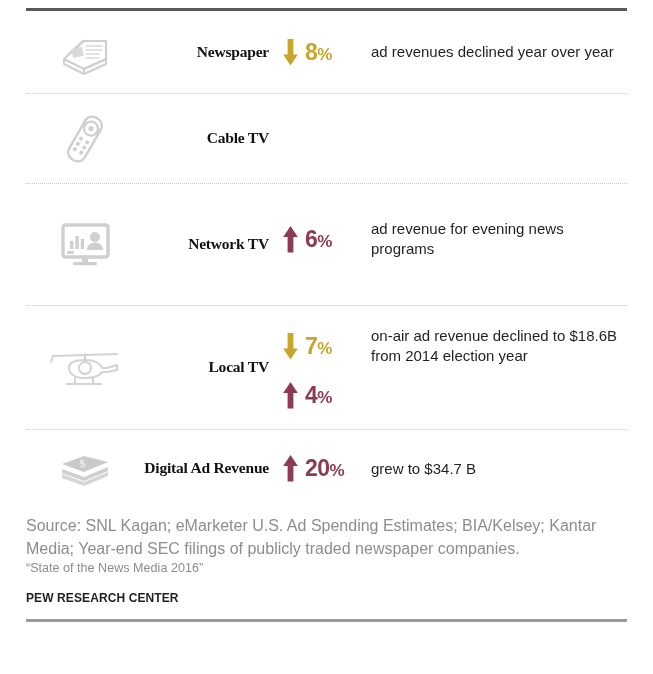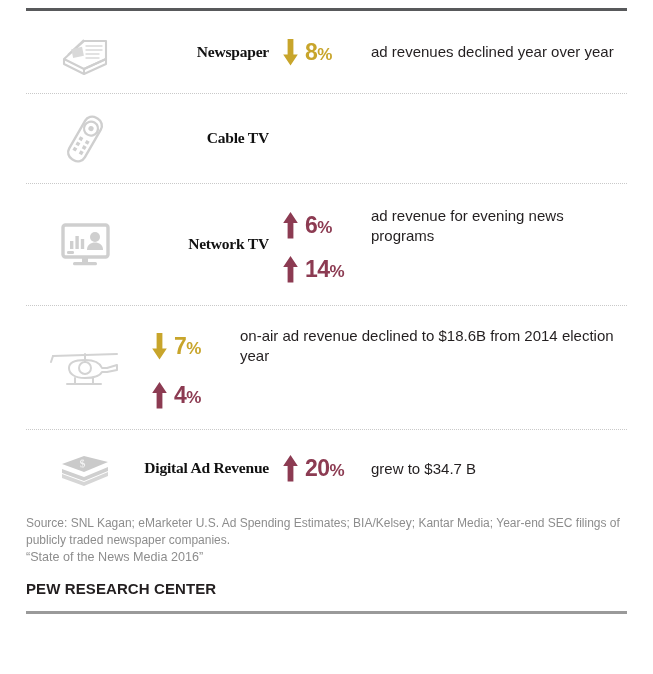--- a/index.html
+++ b/index.html
@@ -117,31 +117,31 @@
     line-height: 1.33;
     flex: 1 1 auto;
   }
   
   .ico svg { display: block; }
   
   .footer {
     padding-top: 8px;
   }
   .source {
-    font-size: 12px;
+    font-size: 16px;
     color: #8d8d8d;
     line-height: 1.42;
   }
   .study {
     font-size: 12.6px;
     color: #8d8d8d;
     line-height: 1.42;
   }
   .pew {
-    font-size: 15px;
+    font-size: 12px;
     font-weight: bold;
     color: #231f20;
     letter-spacing: 0.1px;
     padding-top: 13px;
   }
 </style>
 </head>
 <body>
 
 <div class="infographic">
@@ -235,28 +235,20 @@
             <span class="arrow">
               <svg width="15" height="27" viewBox="0 0 15 27">
                   <path d="M4.6 26.5 H10.4 V11 H14.8 L7.5 0 L0.2 11 H4.6 Z" fill="#8c3b52"></path>
                 </svg>
             </span>
             <span class="pct up"><span>6</span><span class="sym">%</span></span>
           </div>
           <div class="desc">ad revenue for evening news programs</div>
         </div>
         <div class="stat-line">
-          <div class="stat-figure">
-            <span class="arrow">
-              <svg width="15" height="27" viewBox="0 0 15 27">
-                  <path d="M4.6 26.5 H10.4 V11 H14.8 L7.5 0 L0.2 11 H4.6 Z" fill="#8c3b52"></path>
-                </svg>
-            </span>
-            <span class="pct up"><span>14</span><span class="sym">%</span></span>
-          </div>
         </div>
       </div>
     </div>
 
     <div class="media-row" style="height:124px;">
       <div class="col-icon">
         <span class="ico">
           <svg width="80" height="50" viewBox="0 0 80 50">
             <g fill="none" stroke="#d3d3d3" stroke-width="2" stroke-linecap="round" stroke-linejoin="round">
               <path d="M8 13 L72 11"></path>
@@ -264,20 +256,21 @@
               <path d="M8 13 L6 19"></path>
               <path d="M24 25 C24 19 31 17 40 17 C49 17 55 20 57 25 L62 25 L72 22 L72 27 L62 29 L57 29 C55 33 49 35 40 35 C30 35 24 31 24 25 Z"></path>
               <path d="M30 35 L30 41"></path>
               <path d="M48 35 L48 41"></path>
               <path d="M22 41 L56 41"></path>
               <circle cx="40" cy="25" r="6"></circle>
             </g>
           </svg>
         </span>
       </div>
+      <div class="col-label">Local TV</div>
       <div class="col-stats">
         <div class="stat-line">
           <div class="stat-figure">
             <span class="arrow">
               <svg width="15" height="27" viewBox="0 0 15 27">
                   <path d="M4.6 0 H10.4 V15.5 H14.8 L7.5 26.5 L0.2 15.5 H4.6 Z" fill="#c8a52b"></path>
                 </svg>
             </span>
             <span class="pct down"><span>7</span><span class="sym">%</span></span>
           </div>

